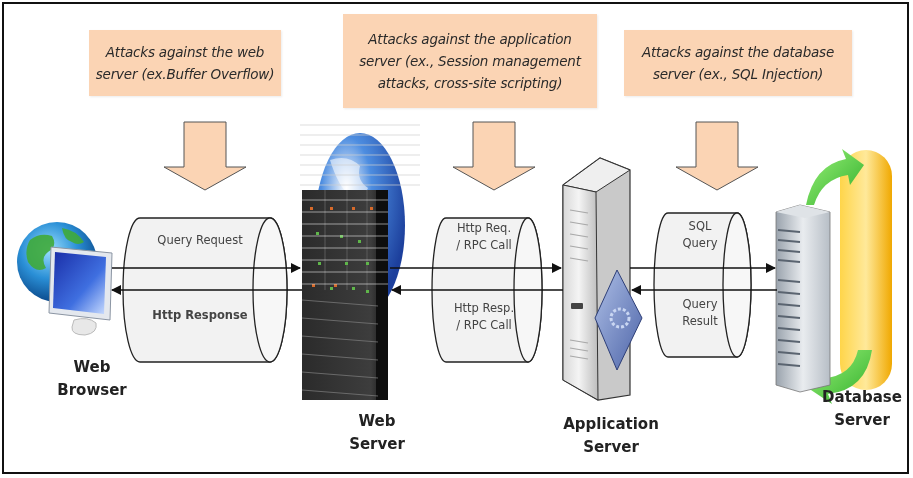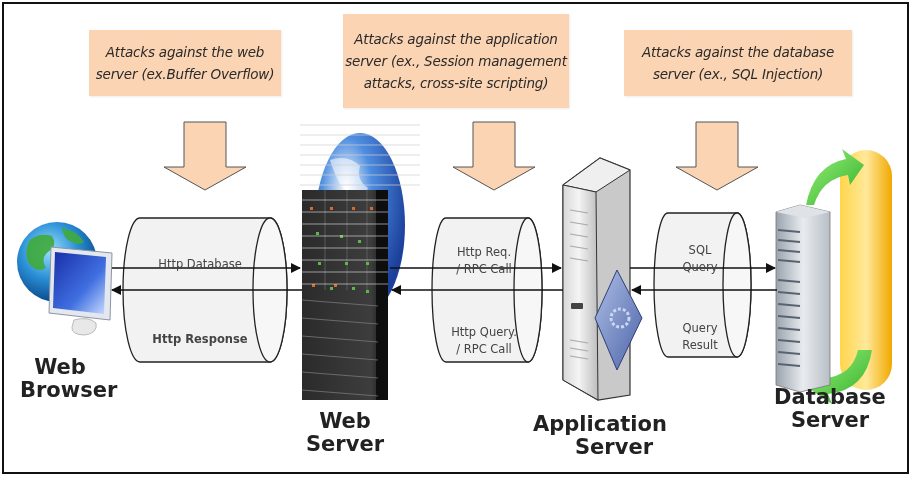--- a/index.html
+++ b/index.html
@@ -1,21 +1,21 @@
 <!DOCTYPE html>
 <html><head>
   <meta charset="utf-8">
   <style>
     html, body { margin: 0; padding: 0; background: #ffffff; }
     body { width: 913px; height: 478px; position: relative; overflow: hidden; font-family: "Liberation Sans", sans-serif; }
     .frame { position: absolute; left: 2px; top: 2px; width: 907px; height: 472px; border: 2px solid #111; box-sizing: border-box; background: #fff; }
     .attack-box { position: absolute; background: #fbd4b4; color: #2a2a2a; font-style: italic; font-size: 13.5px; line-height: 22px; text-align: center; display: flex; align-items: center; justify-content: center; box-shadow: 1px 1px 2px rgba(0,0,0,0.08); font-family: "DejaVu Sans", sans-serif; letter-spacing: -0.2px; }
     .attack-box span { display: block; white-space: pre-line; }
-    .node-label { position: absolute; text-align: center; font-weight: bold; color: #222; font-size: 21px; line-height: 23px; white-space: pre-line; font-family: "DejaVu Sans", sans-serif; }
-    .channel-label { position: absolute; text-align: center; color: #444; font-size: 11.5px; line-height: 17px; white-space: pre-line; font-family: "DejaVu Sans", sans-serif; margin-top: 24px; }
+    .node-label { position: absolute; text-align: center; font-weight: bold; color: #222; font-size: 15px; line-height: 23px; white-space: pre-line; font-family: "DejaVu Sans", sans-serif; margin-left: 32px; }
+    .channel-label { position: absolute; text-align: center; color: #444; font-size: 11.5px; line-height: 17px; white-space: pre-line; font-family: "DejaVu Sans", sans-serif; }
     svg { position: absolute; left: 0; top: 0; }
   </style>
 </head>
 <body>
 
 <div class="frame"></div>
 
 <svg width="913" height="478" viewBox="0 0 913 478">
   <defs>
     <radialGradient id="globeGrad" cx="40%" cy="35%" r="65%">
@@ -216,41 +216,41 @@
   </g>
   <g>
     <line x1="777" y1="290" x2="632" y2="290" stroke="#111" stroke-width="1.5" marker-end="url(#arrowHead)"></line>
   </g>
 </svg>
 
 <div class="attack-box" style="left:89px; top:30px; width:192px; height:66px;align-items:center;">
   <span>Attacks against the web
 server (ex.Buffer Overflow)</span>
 </div>
-<div class="attack-box" style="left:343px; top:14px; width:226px; height:94px;">
+<div class="attack-box" style="left:343px; top:14px; width:254px; height:94px;">
   <span>Attacks against the application
 server (ex., Session management
 attacks, cross-site scripting)</span>
 </div>
 <div class="attack-box" style="left:624px; top:30px; width:228px; height:66px;">
   <span>Attacks against the database
 server (ex., SQL Injection)</span>
 </div>
 
-<div class="channel-label" style="left:140px; top:232px; width:120px;">Http Database</div>
+<div class="channel-label" style="left:140px; top:232px; width:120px;">Query Request</div>
 <div class="channel-label" style="left:140px; top:307px; width:120px;font-weight:bold;">Http Response</div>
 <div class="channel-label" style="left:440px; top:220px; width:88px;">Http Req.
 / RPC Call</div>
-<div class="channel-label" style="left:440px; top:300px; width:88px;">Http Query.
+<div class="channel-label" style="left:440px; top:300px; width:88px;">Http Resp.
 / RPC Call</div>
 <div class="channel-label" style="left:664px; top:218px; width:72px;text-align:center;">SQL
 Query</div>
 <div class="channel-label" style="left:664px; top:296px; width:72px;">Query
 Result</div>
 
 <div class="node-label" style="left:20px; top:356px; width:80px;">Web
 Browser</div>
 <div class="node-label" style="left:300px; top:410px; width:90px;">Web
 Server</div>
-<div class="node-label" style="left:533px; top:413px; width:120px;text-align:right;">Application
+<div class="node-label" style="left:519px; top:413px; width:120px;">Application
 Server</div>
 <div class="node-label" style="left:770px; top:386px; width:120px;">Database
 Server</div>
 
 </body></html>

